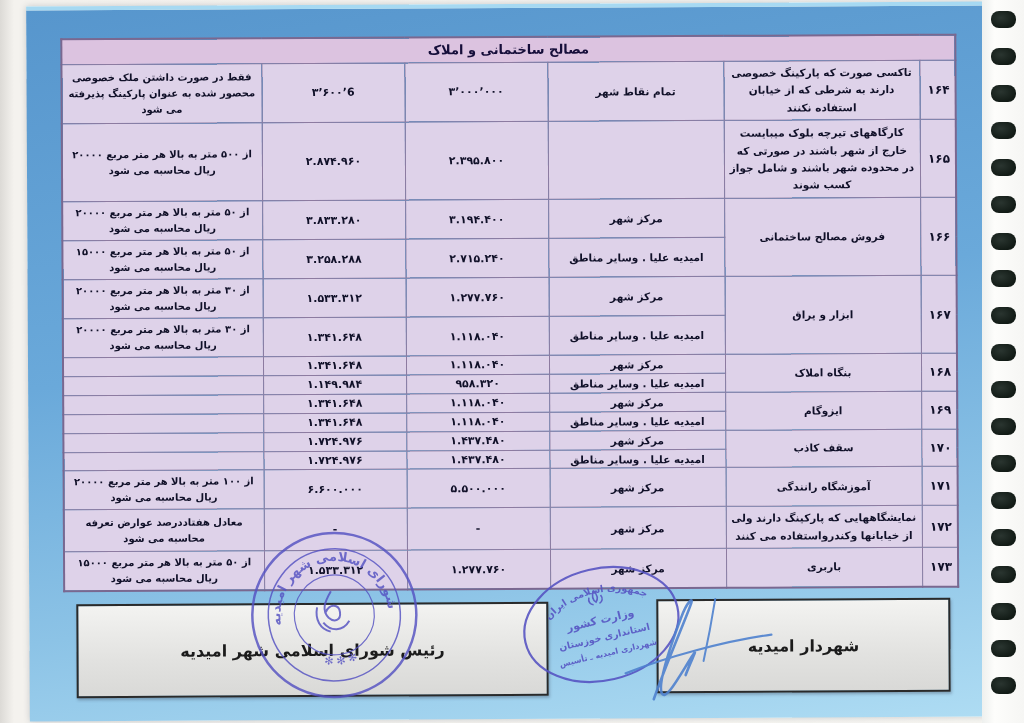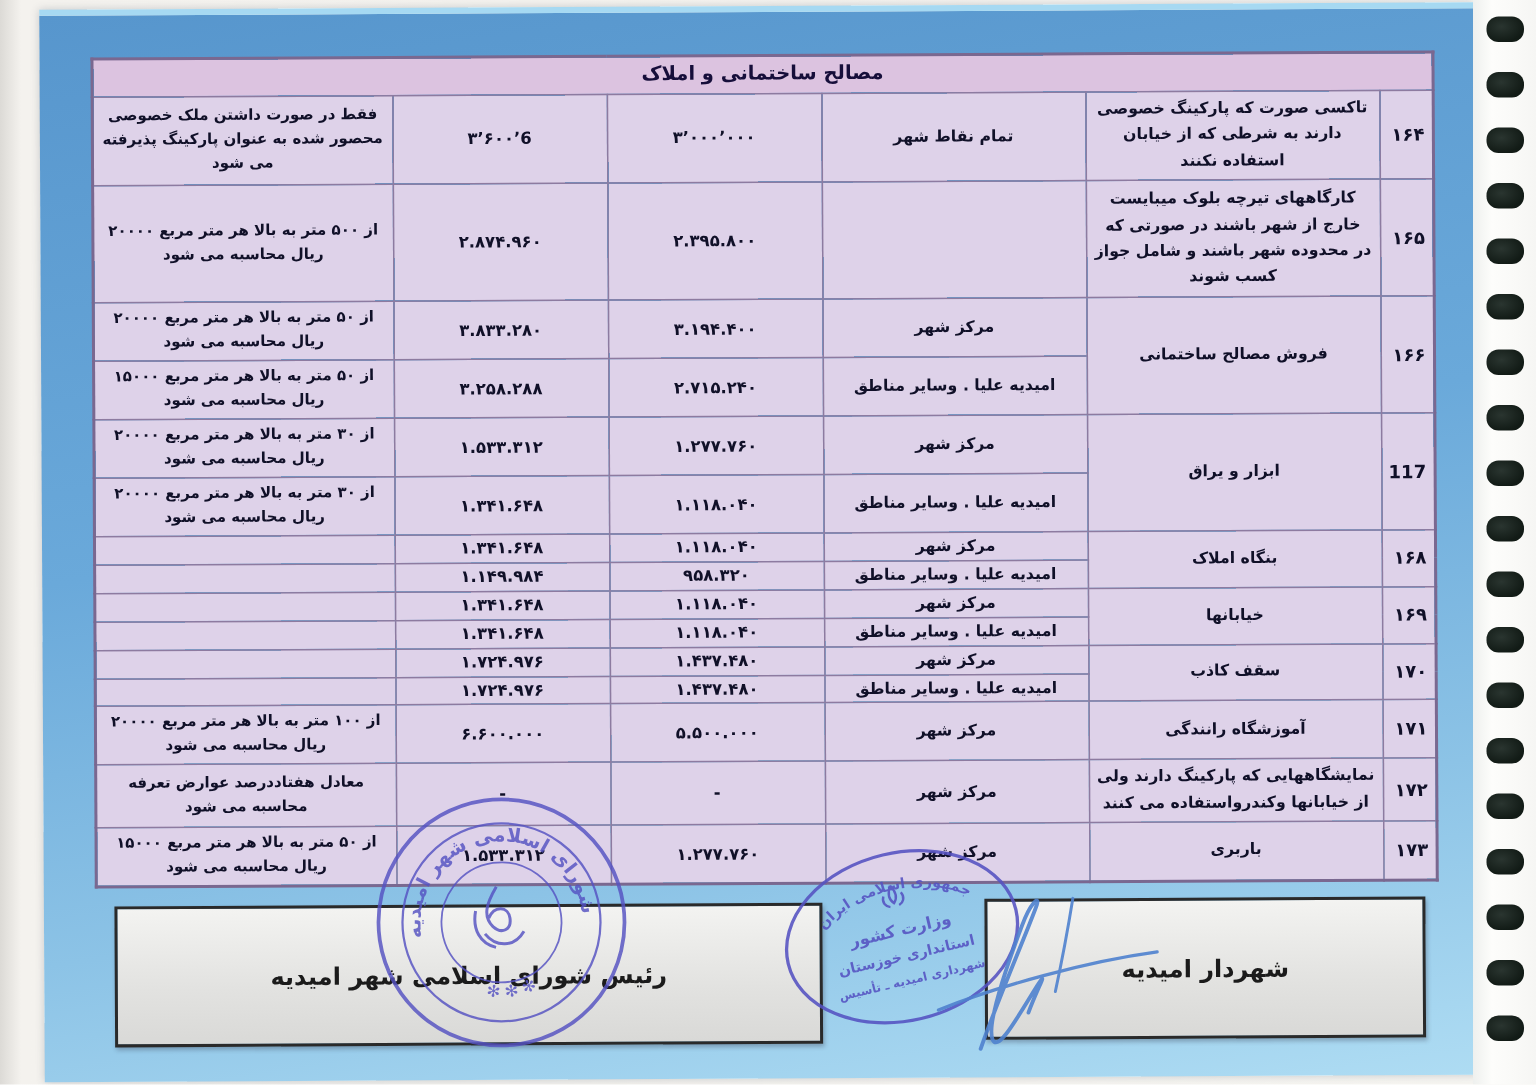--- a/index.html
+++ b/index.html
@@ -149,21 +149,21 @@
             <td class="cell-val">۳.۸۳۳.۲۸۰</td>
             <td class="cell-note">از ۵۰ متر به بالا هر متر مربع ۲۰۰۰۰ ریال محاسبه می شود</td>
           </tr>
           <tr>
             <td class="cell-loc">امیدیه علیا . وسایر مناطق</td>
             <td class="cell-val">۲.۷۱۵.۲۴۰</td>
             <td class="cell-val">۳.۲۵۸.۲۸۸</td>
             <td class="cell-note">از ۵۰ متر به بالا هر متر مربع ۱۵۰۰۰ ریال محاسبه می شود</td>
           </tr>
           <tr>
-            <td class="cell-num" rowspan="2">117</td>
+            <td class="cell-num" rowspan="2">۱۶۷</td>
             <td class="cell-desc" rowspan="2">ابزار و یراق</td>
             <td class="cell-loc">مرکز شهر</td>
             <td class="cell-val">۱.۲۷۷.۷۶۰</td>
             <td class="cell-val">۱.۵۳۳.۳۱۲</td>
             <td class="cell-note">از ۳۰ متر به بالا هر متر مربع ۲۰۰۰۰ ریال محاسبه می شود</td>
           </tr>
           <tr>
             <td class="cell-loc">امیدیه علیا . وسایر مناطق</td>
             <td class="cell-val">۱.۱۱۸.۰۴۰</td>
             <td class="cell-val">۱.۳۴۱.۶۴۸</td>
@@ -178,21 +178,21 @@
             <td class="cell-note"></td>
           </tr>
           <tr>
             <td class="cell-loc">امیدیه علیا . وسایر مناطق</td>
             <td class="cell-val">۹۵۸.۳۲۰</td>
             <td class="cell-val">۱.۱۴۹.۹۸۴</td>
             <td class="cell-note"></td>
           </tr>
           <tr>
             <td class="cell-num" rowspan="2">۱۶۹</td>
-            <td class="cell-desc" rowspan="2">خیابانها</td>
+            <td class="cell-desc" rowspan="2">ایزوگام</td>
             <td class="cell-loc">مرکز شهر</td>
             <td class="cell-val">۱.۱۱۸.۰۴۰</td>
             <td class="cell-val">۱.۳۴۱.۶۴۸</td>
             <td class="cell-note"></td>
           </tr>
           <tr>
             <td class="cell-loc">امیدیه علیا . وسایر مناطق</td>
             <td class="cell-val">۱.۱۱۸.۰۴۰</td>
             <td class="cell-val">۱.۳۴۱.۶۴۸</td>
             <td class="cell-note"></td>

